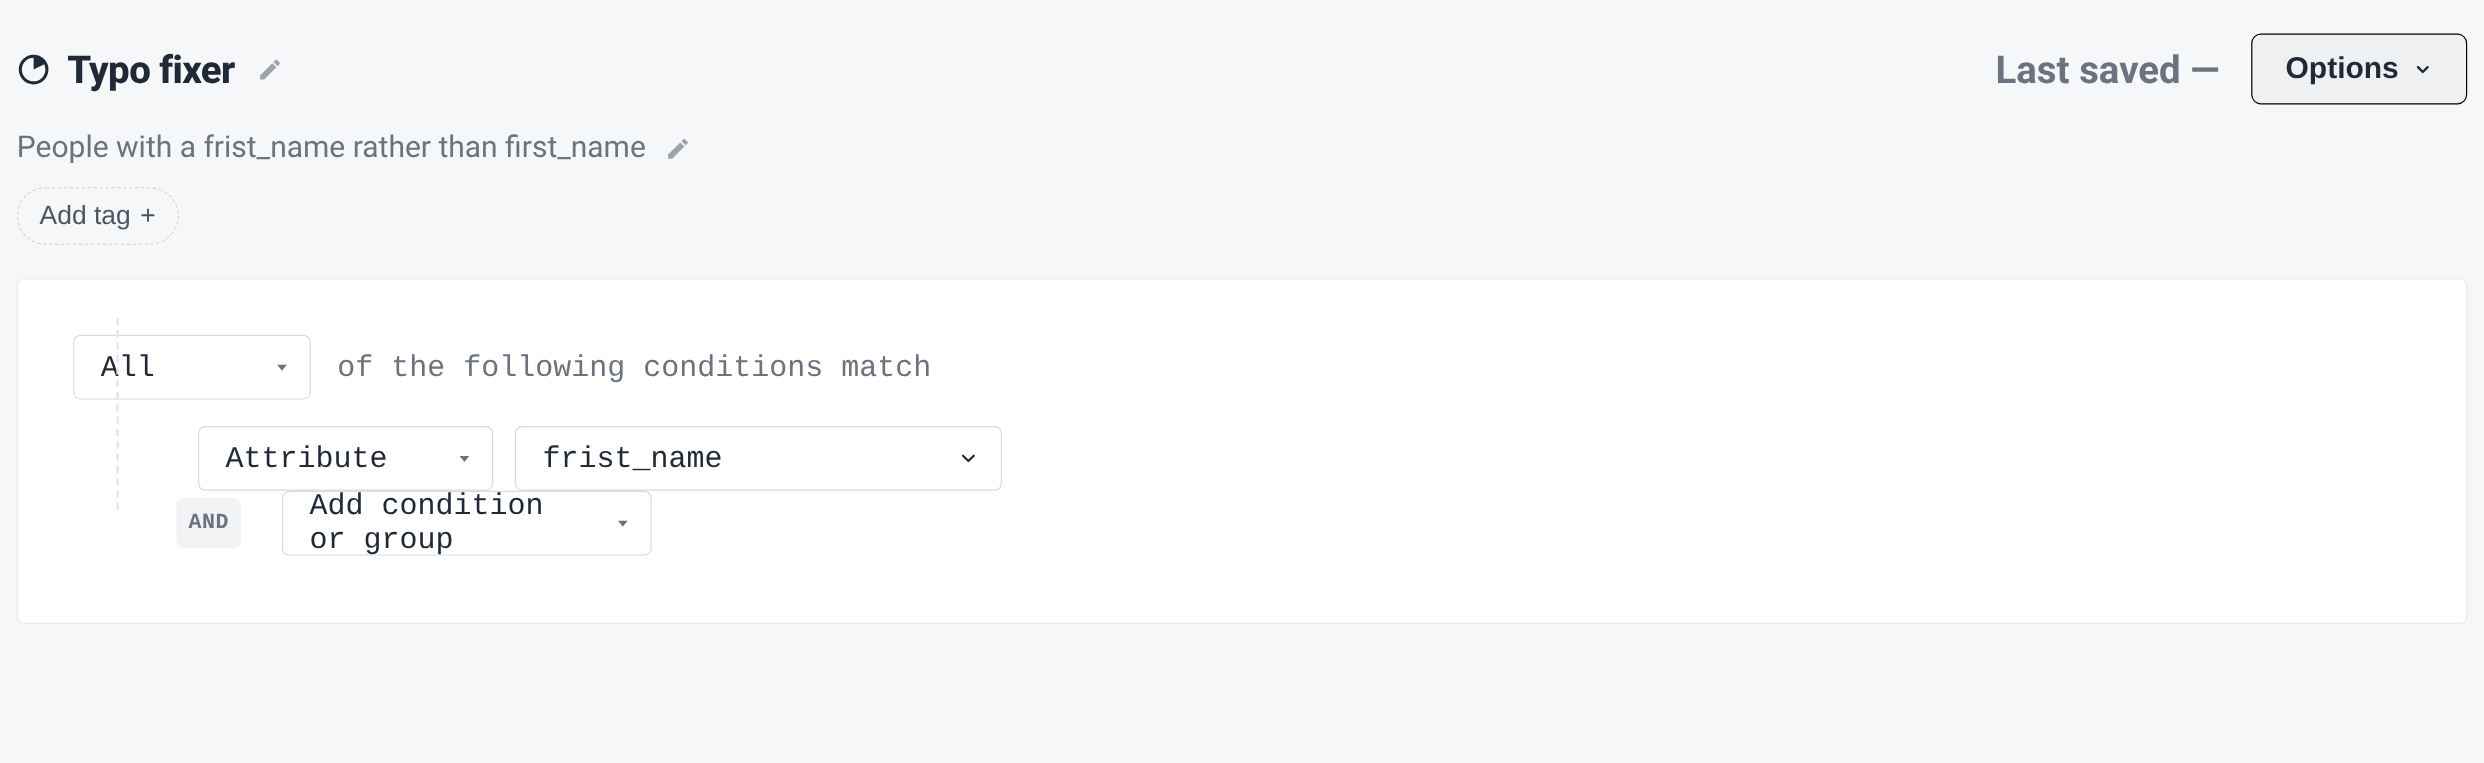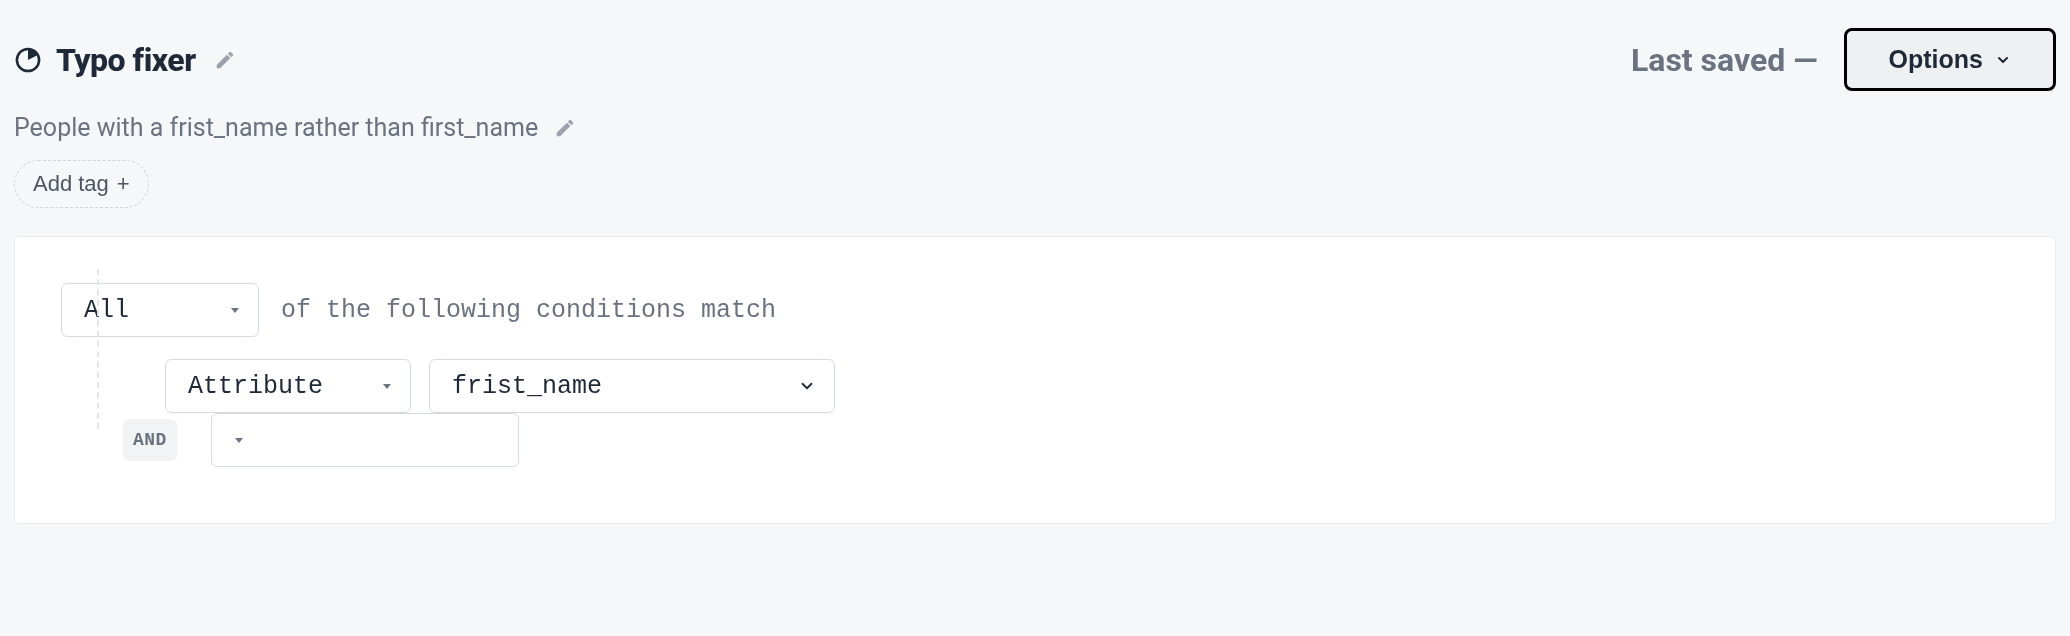--- a/index.html
+++ b/index.html
@@ -54,22 +54,22 @@
   }
   .last-saved {
     font-size: 32px;
     color: #6b7280;
     font-weight: bold;
   }
   .options-btn {
     display: inline-flex;
     align-items: center;
     gap: 12px;
-    padding: 14px 42px;
-    border: 3px solid #000000;
+    padding: 14px 28px;
+    border: 1px solid #000000;
     border-radius: 8px;
     background: #eff0f2;
     font-size: 25px;
     font-weight: 700;
     color: #1f2937;
     cursor: pointer;
   }
   .options-btn .chev {
     width: 16px;
     height: 16px;
@@ -185,21 +185,21 @@
     align-items: center;
     justify-content: center;
     height: 42px;
     padding: 0 10px;
     border-radius: 6px;
     background: #f1f3f5;
     color: #6b7280;
     font-size: 18px;
     font-weight: 700;
     letter-spacing: 0.5px;
-    margin-left: 44px;
+    margin-left: 68px;
     margin-right: 16px;
   }
   svg { display: block; }
 </style>
 </head>
 <body>
 
 <div class="page">
 
   <div class="header-row">
@@ -280,20 +280,21 @@
             <svg viewBox="0 0 24 24" width="18" height="18">
                 <path d="M6 9l6 6 6-6" fill="none" stroke="#1f2937" stroke-width="2.4" stroke-linecap="round" stroke-linejoin="round"></path>
               </svg>
           </span>
         </div>
       </div>
 
       <div class="child-row two">
         <span class="and-badge">AND</span>
         <div class="sel sel-addc">
+          <span>Add condition or group</span>
           <span class="tri">
             <svg viewBox="0 0 10 10" width="10" height="10">
                 <path d="M1 3 L9 3 L5 8 Z" fill="#6b7280"></path>
               </svg>
           </span>
         </div>
       </div>
 
     </div>
   </div>

